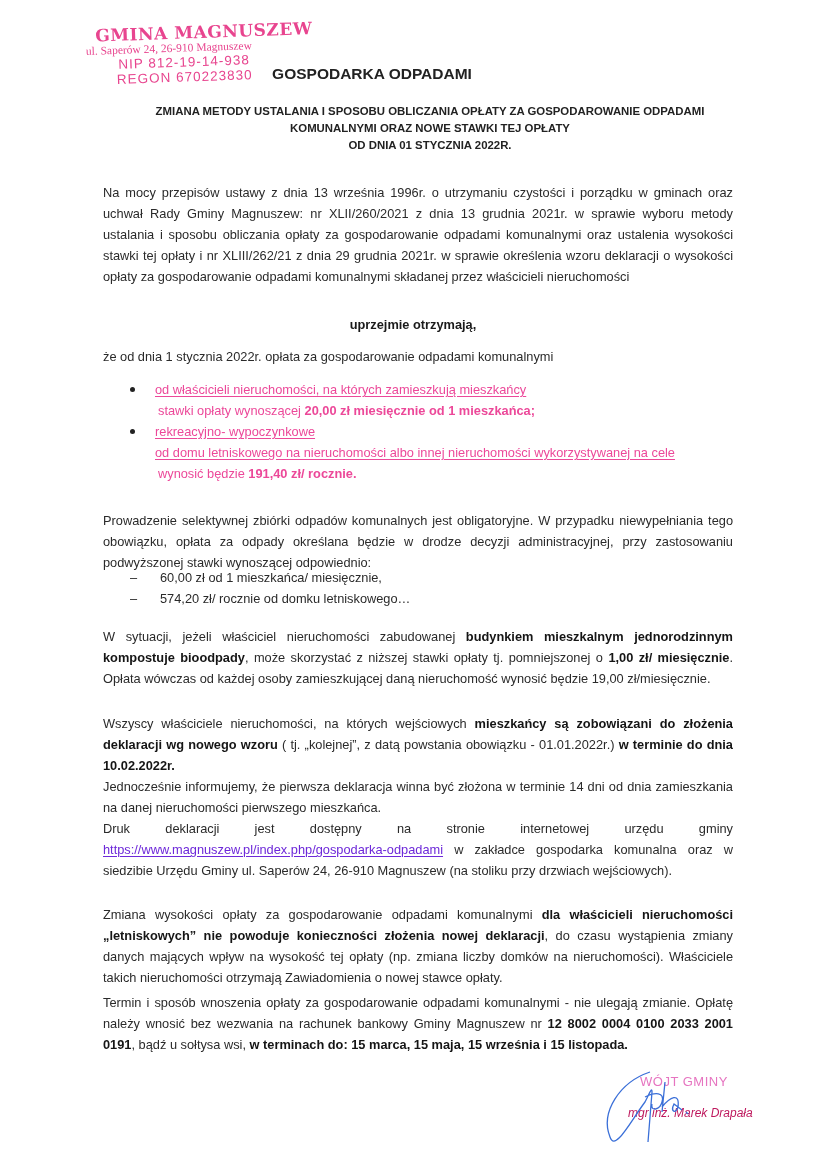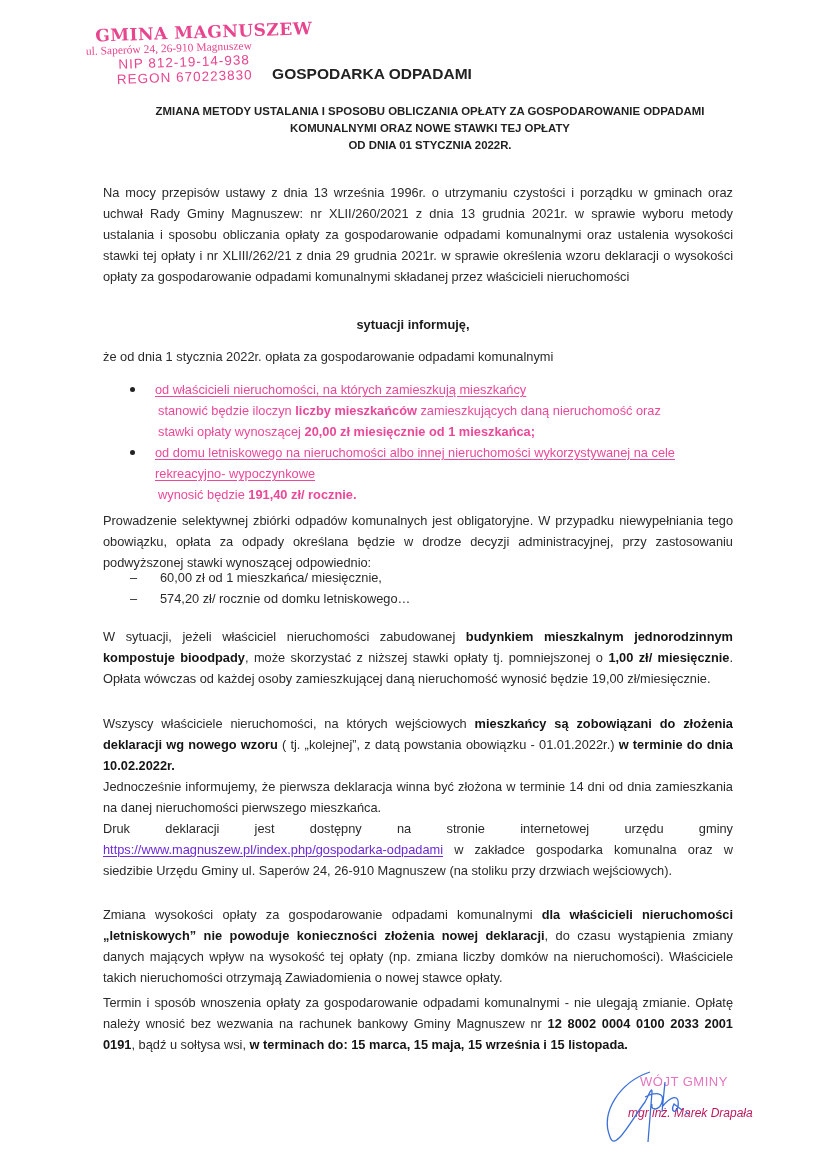--- a/index.html
+++ b/index.html
@@ -61,35 +61,34 @@
   <div class="title">GOSPODARKA ODPADAMI</div>
 
   <div class="subtitle">
     <div>ZMIANA METODY USTALANIA I SPOSOBU OBLICZANIA OPŁATY ZA GOSPODAROWANIE ODPADAMI</div>
     <div>KOMUNALNYMI ORAZ NOWE STAWKI TEJ OPŁATY</div>
     <div>OD DNIA 01 STYCZNIA 2022R.</div>
   </div>
 
   <div class="para" style="top:182px;">Na mocy przepisów ustawy z dnia 13 września 1996r. o utrzymaniu czystości i porządku w gminach oraz uchwał Rady Gminy Magnuszew: nr XLII/260/2021 z dnia 13 grudnia 2021r. w sprawie wyboru metody ustalania i sposobu obliczania opłaty za gospodarowanie odpadami komunalnymi oraz ustalenia wysokości stawki tej opłaty i nr XLIII/262/21 z dnia 29 grudnia 2021r. w sprawie określenia wzoru deklaracji o wysokości opłaty za gospodarowanie odpadami komunalnymi składanej przez właścicieli nieruchomości</div>
 
-  <div class="center-bold">sytuacji informuję,</div>
+  <div class="center-bold">uprzejmie otrzymają,</div>
 
   <div class="line" style="top:349px;">że od dnia 1 stycznia 2022r. opłata za gospodarowanie odpadami komunalnymi</div>
 
   <div class="bullet-list">
     <div class="bullet-item">
       <span class="dot"></span>
       <div><u>od właścicieli nieruchomości, na których zamieszkują mieszkańcy</u></div>
-      <div class="cont ind"><span>stanowić będzie iloczyn </span><b>liczby mieszkańców</b><span> zamieszkujących daną nieruchomość oraz</span></div>
       <div class="cont ind"><span>stawki opłaty wynoszącej </span><b>20,00 zł miesięcznie od 1 mieszkańca;</b></div>
     </div>
     <div class="bullet-item">
       <span class="dot"></span>
+      <div><u>rekreacyjno- wypoczynkowe</u></div>
       <div><u>od domu letniskowego na nieruchomości albo innej nieruchomości wykorzystywanej na cele</u></div>
-      <div><u>rekreacyjno- wypoczynkowe</u></div>
       <div class="cont ind"><span>wynosić będzie </span><b>191,40 zł/ rocznie.</b></div>
     </div>
   </div>
 
   <div class="para" style="top:510px;">Prowadzenie selektywnej zbiórki odpadów komunalnych jest obligatoryjne. W przypadku niewypełniania tego obowiązku, opłata za odpady określana będzie w drodze decyzji administracyjnej, przy zastosowaniu podwyższonej stawki wynoszącej odpowiednio:</div>
 
   <div class="dash-list">
     <div class="dash-item"><span class="dash">–</span><span>60,00 zł od 1 mieszkańca/ miesięcznie,</span></div>
     <div class="dash-item"><span class="dash">–</span><span>574,20 zł/ rocznie od domku letniskowego…</span></div>
   </div>

